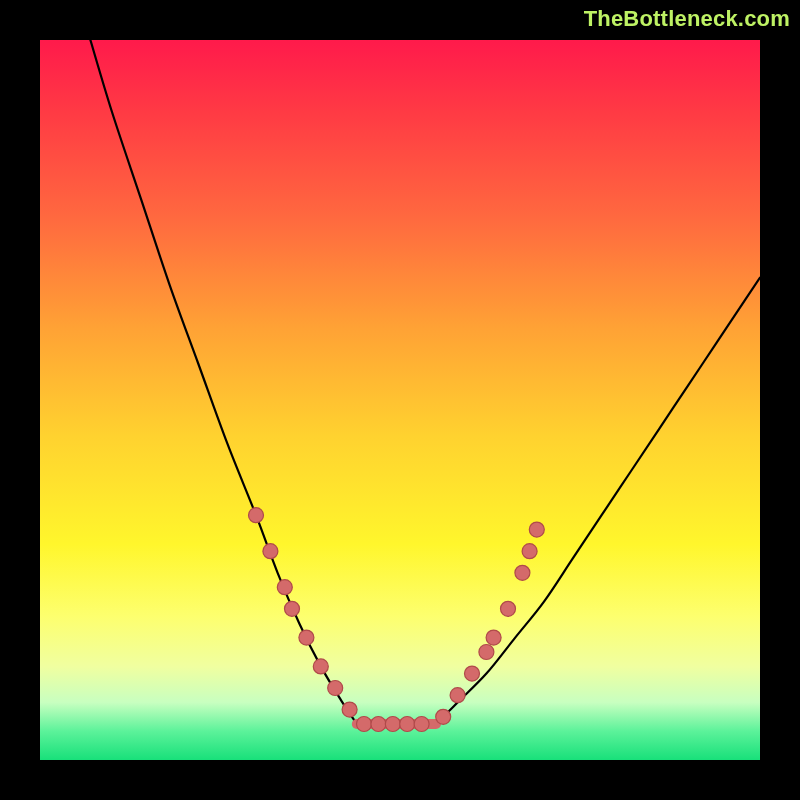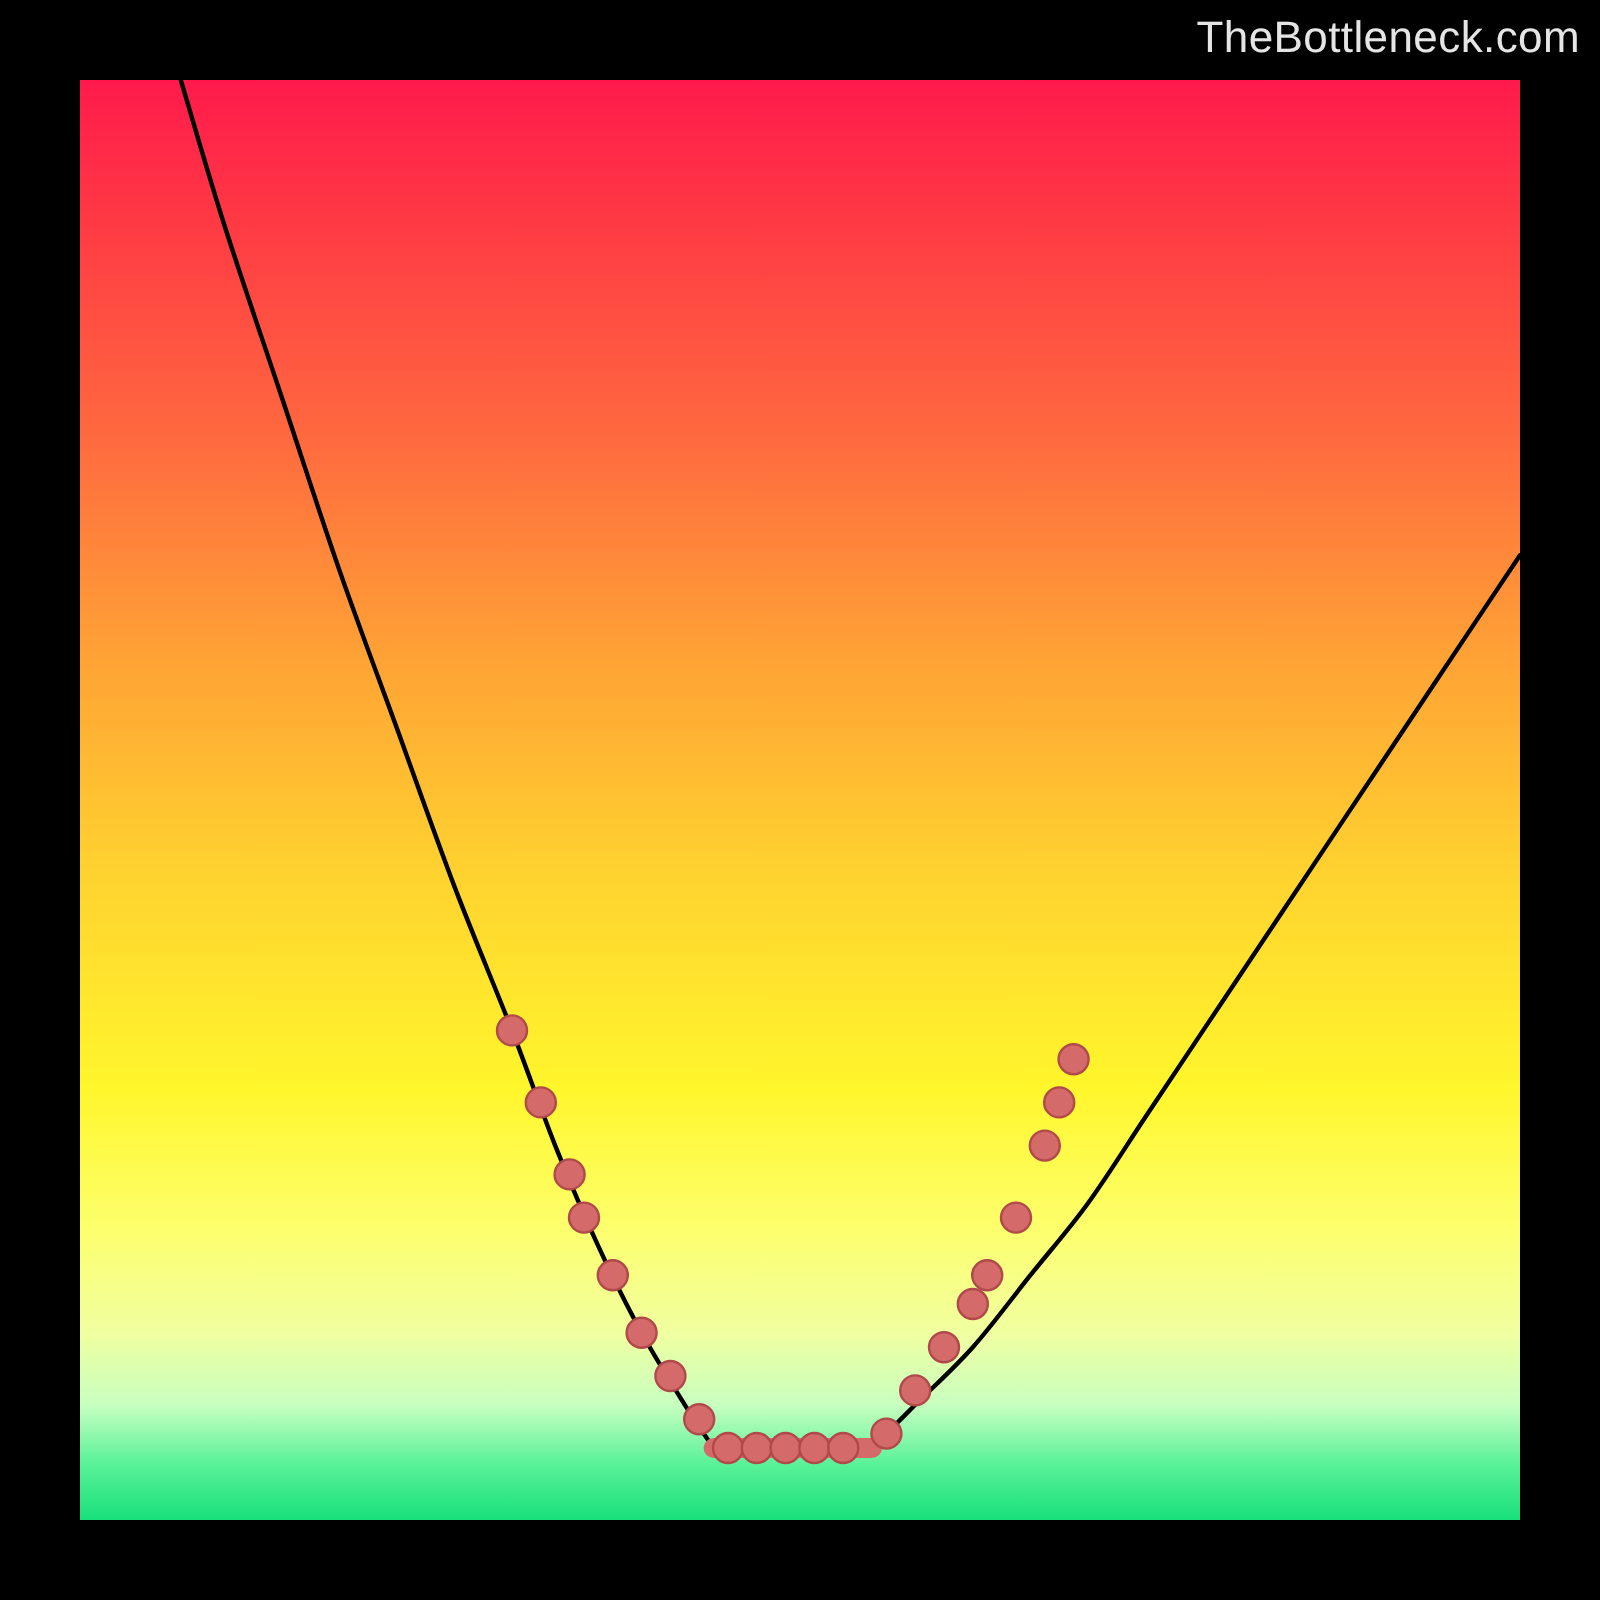--- a/index.html
+++ b/index.html
@@ -34,23 +34,23 @@
       #f0ffa0 87%,
       #c8ffc0 92%,
       #5cf29a 96%,
       #18e07a 100%
     );
   }
   .watermark {
     position: absolute;
     top: 6px;
     right: 10px;
-    color: #e5e5e5;
+    color: #bef264;
     font-size: 22px;
-    font-weight: 400;
+    font-weight: 700;
     letter-spacing: 0.2px;
     user-select: none;
   }
   svg {
     position: absolute;
     inset: 0;
     width: 720px;
     height: 720px;
   }
   .curve {

